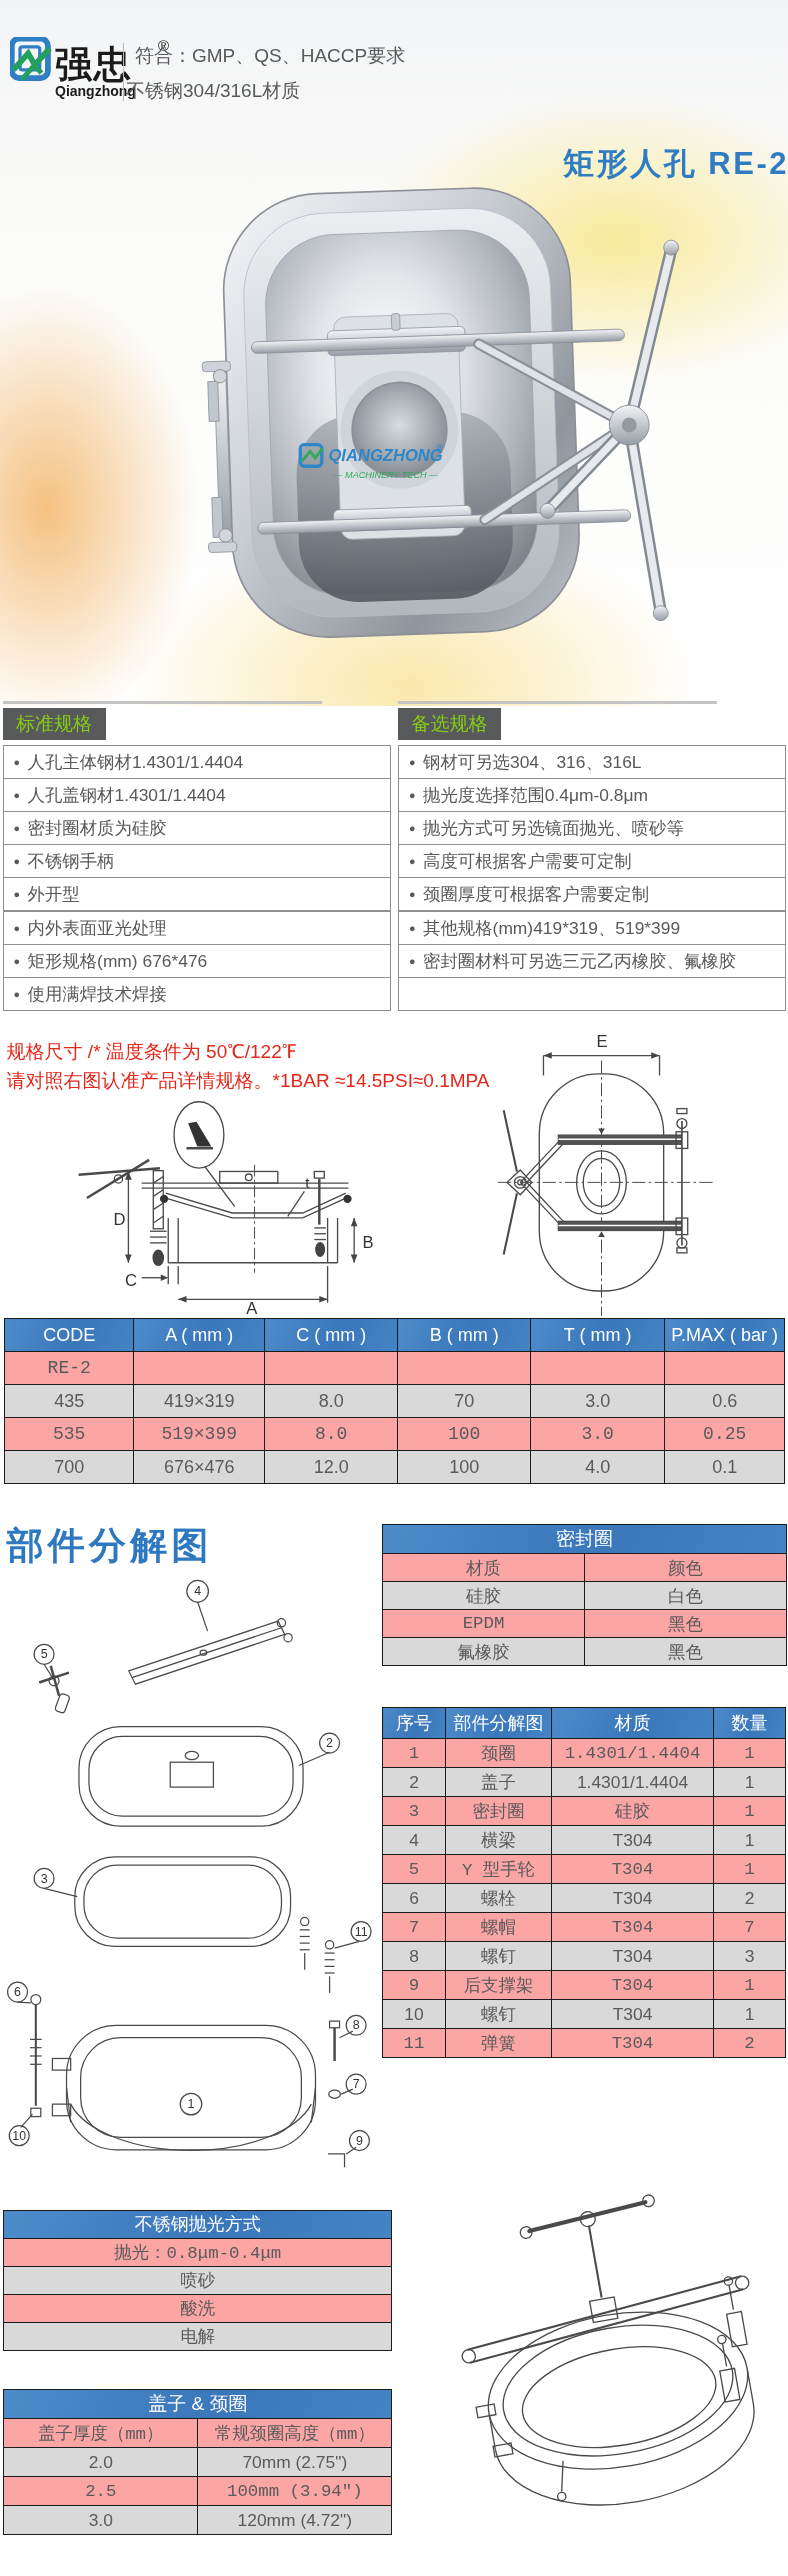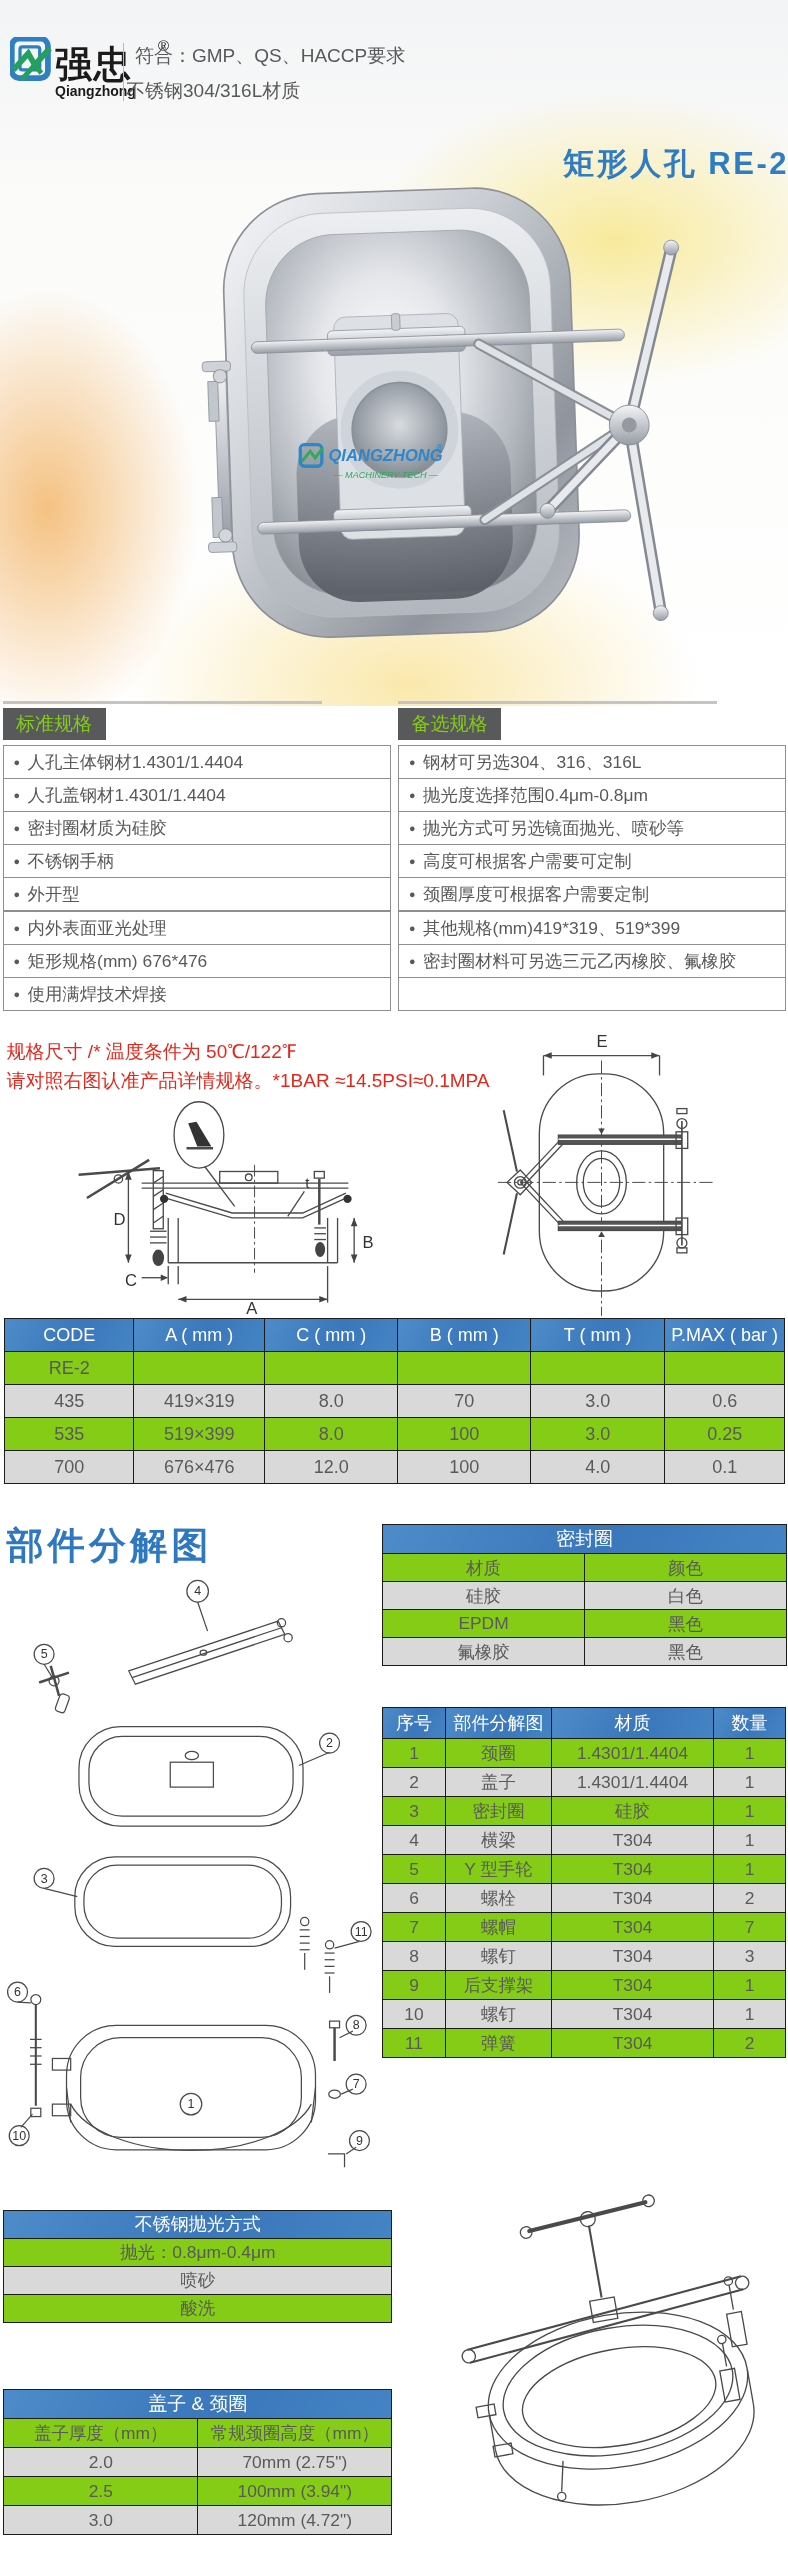--- a/index.html
+++ b/index.html
@@ -43,21 +43,21 @@
   .note{left:6.6px;font-size:19px;color:#e5271b;font-weight:500;white-space:nowrap;}
   .note1{top:1039px;}
   .note2{top:1068px;}
 
   
   table{border-collapse:collapse;table-layout:fixed;}
   .btable th,.btable td{border:1.7px solid #1c1c1c;text-align:center;color:#5a5a5a;
     font-size:18px;padding:0;overflow:hidden;white-space:nowrap;font-weight:normal;}
   .btable thead th{background:linear-gradient(115deg,#4d8bc9 0%,#3a77bb 55%,#4484c4 100%);color:#ffffff;}
   .rg td{background:#d9d9d9;}
-  .rw td{background:#84cc16;}
+  .rw td{background:#fca5a5;font-family:Liberation Mono, monospace;}
 
   .spec-table{left:4.2px;top:1318px;width:780px;border-radius:27px;}
   .spec-table th{height:32px;}
   .spec-table td{height:32px;}
 
   .exp-title{left:6.6px;top:1521px;font-size:37px;font-weight:bold;color:#2e78c2;letter-spacing:4.2px;}
 
   .seal-table{left:382px;top:1524px;width:403px;}
   .seal-table th{height:28px;font-size:19px;}
   .seal-table td{height:27px;font-size:17.4px;}
@@ -631,20 +631,23 @@
     <tbody>
       <tr class="rw">
           <td>抛光：0.8μm-0.4μm</td>
         </tr>
       <tr class="rg">
           <td>喷砂</td>
         </tr>
       <tr class="rw">
           <td>酸洗</td>
         </tr>
+      <tr class="rg">
+          <td>电解</td>
+        </tr>
     </tbody>
   </table>
 
   <table class="abs btable cover-table">
     <colgroup>
         <col style="width:194px">
         <col style="width:194px">
       </colgroup>
     <thead>
       <tr>

